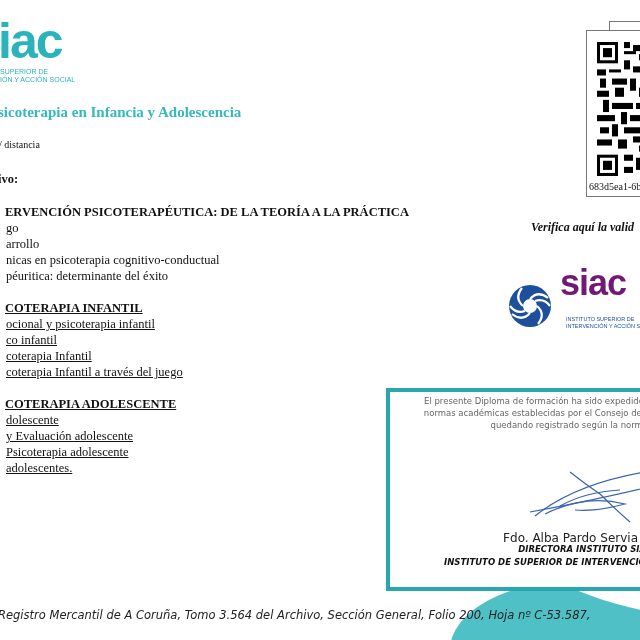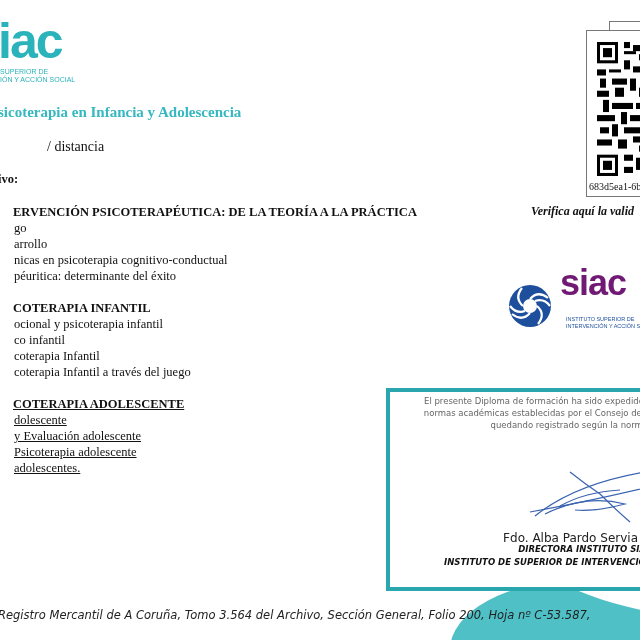--- a/index.html
+++ b/index.html
@@ -14,42 +14,42 @@
     left: -2px; top: 16px; font-family: "Liberation Sans", sans-serif;
     font-weight: bold; font-size: 50px; color: #2bb3bb; letter-spacing: -2px; line-height: 50px;
   }
   .logo-sub {
     left: 0px; font-family: "Liberation Sans", sans-serif; font-size: 7px; color: #2bb3bb;
     line-height: 7px; letter-spacing: 0px;
   }
   .course-title {
     left: -2px; top: 104px; font-size: 15px; font-weight: bold; color: #35b8bf;
   }
-  .modality { left: -1px; top: 139px; font-size: 14px; padding-left: 48px; }
+  .modality { left: -1px; top: 139px; font-size: 10px; }
   .content-label { left: -2px; top: 172px; font-size: 12.5px; font-weight: bold; }
 
-  .module { position: absolute; left: 16px; }
+  .module { position: absolute; left: 8px; }
   .module-title { font-size: 12.5px; font-weight: bold; line-height: 16px; white-space: nowrap; margin-left: -3px; }
   .module-item { font-size: 12.5px; line-height: 16px; white-space: nowrap; margin-left: -2px; }
 
   
   .qr-back {
     left: 609px; top: 21px; width: 40px; height: 12px; border-top: 1px solid #777; border-left: 1px solid #777;
   }
   .qr-box {
     left: 586px; top: 30px; width: 60px; height: 165px; border: 1px solid #777; background: #fff;
   }
   .qr-grid {
     position: absolute; left: 10px; top: 11px; width: 60px; height: 134px;
   }
   .qr-code-text {
     position: absolute; left: 2px; top: 150px; font-size: 10px; color: #111; white-space: nowrap;
   }
   .verifica {
-    left: 531px; top: 204px; font-size: 12px; font-weight: bold; font-style: italic;
+    left: 531px; top: 220px; font-size: 12px; font-weight: bold; font-style: italic;
   }
 
   
   .siac-blue-emblem { left: 508px; top: 284px; width: 44px; height: 44px; }
   .siac-blue-text {
     left: 560px; top: 263px; font-family: "Liberation Sans", sans-serif; font-weight: bold;
     font-size: 36px; color: #701a75; letter-spacing: -1px; line-height: 40px;
   }
   .siac-blue-sub {
     left: 566px; font-family: "Liberation Sans", sans-serif; font-size: 5.5px; color: #1d4f9c; line-height: 6px;
@@ -110,21 +110,21 @@
 <div class="abs content-label">ivo:</div>
 
 <div class="module" style="top:204px;">
   <div class="module-title">ERVENCIÓN PSICOTERAPÉUTICA: DE LA TEORÍA A LA PRÁCTICA</div>
   <div class="module-item">go</div>
   <div class="module-item">arrollo</div>
   <div class="module-item">nicas en psicoterapia cognitivo-conductual</div>
   <div class="module-item">péuritica: determinante del éxito</div>
 </div>
 
-<div class="module" style="top:300px;">
+<div class="module" style="top:300px;text-decoration:underline;">
   <div class="module-title">COTERAPIA INFANTIL</div>
   <div class="module-item">ocional y psicoterapia infantil</div>
   <div class="module-item">co infantil</div>
   <div class="module-item">coterapia Infantil</div>
   <div class="module-item">coterapia Infantil a través del juego</div>
 </div>
 
 <div class="module" style="top:396px;text-decoration:underline;">
   <div class="module-title">COTERAPIA ADOLESCENTE</div>
   <div class="module-item">dolescente</div>

